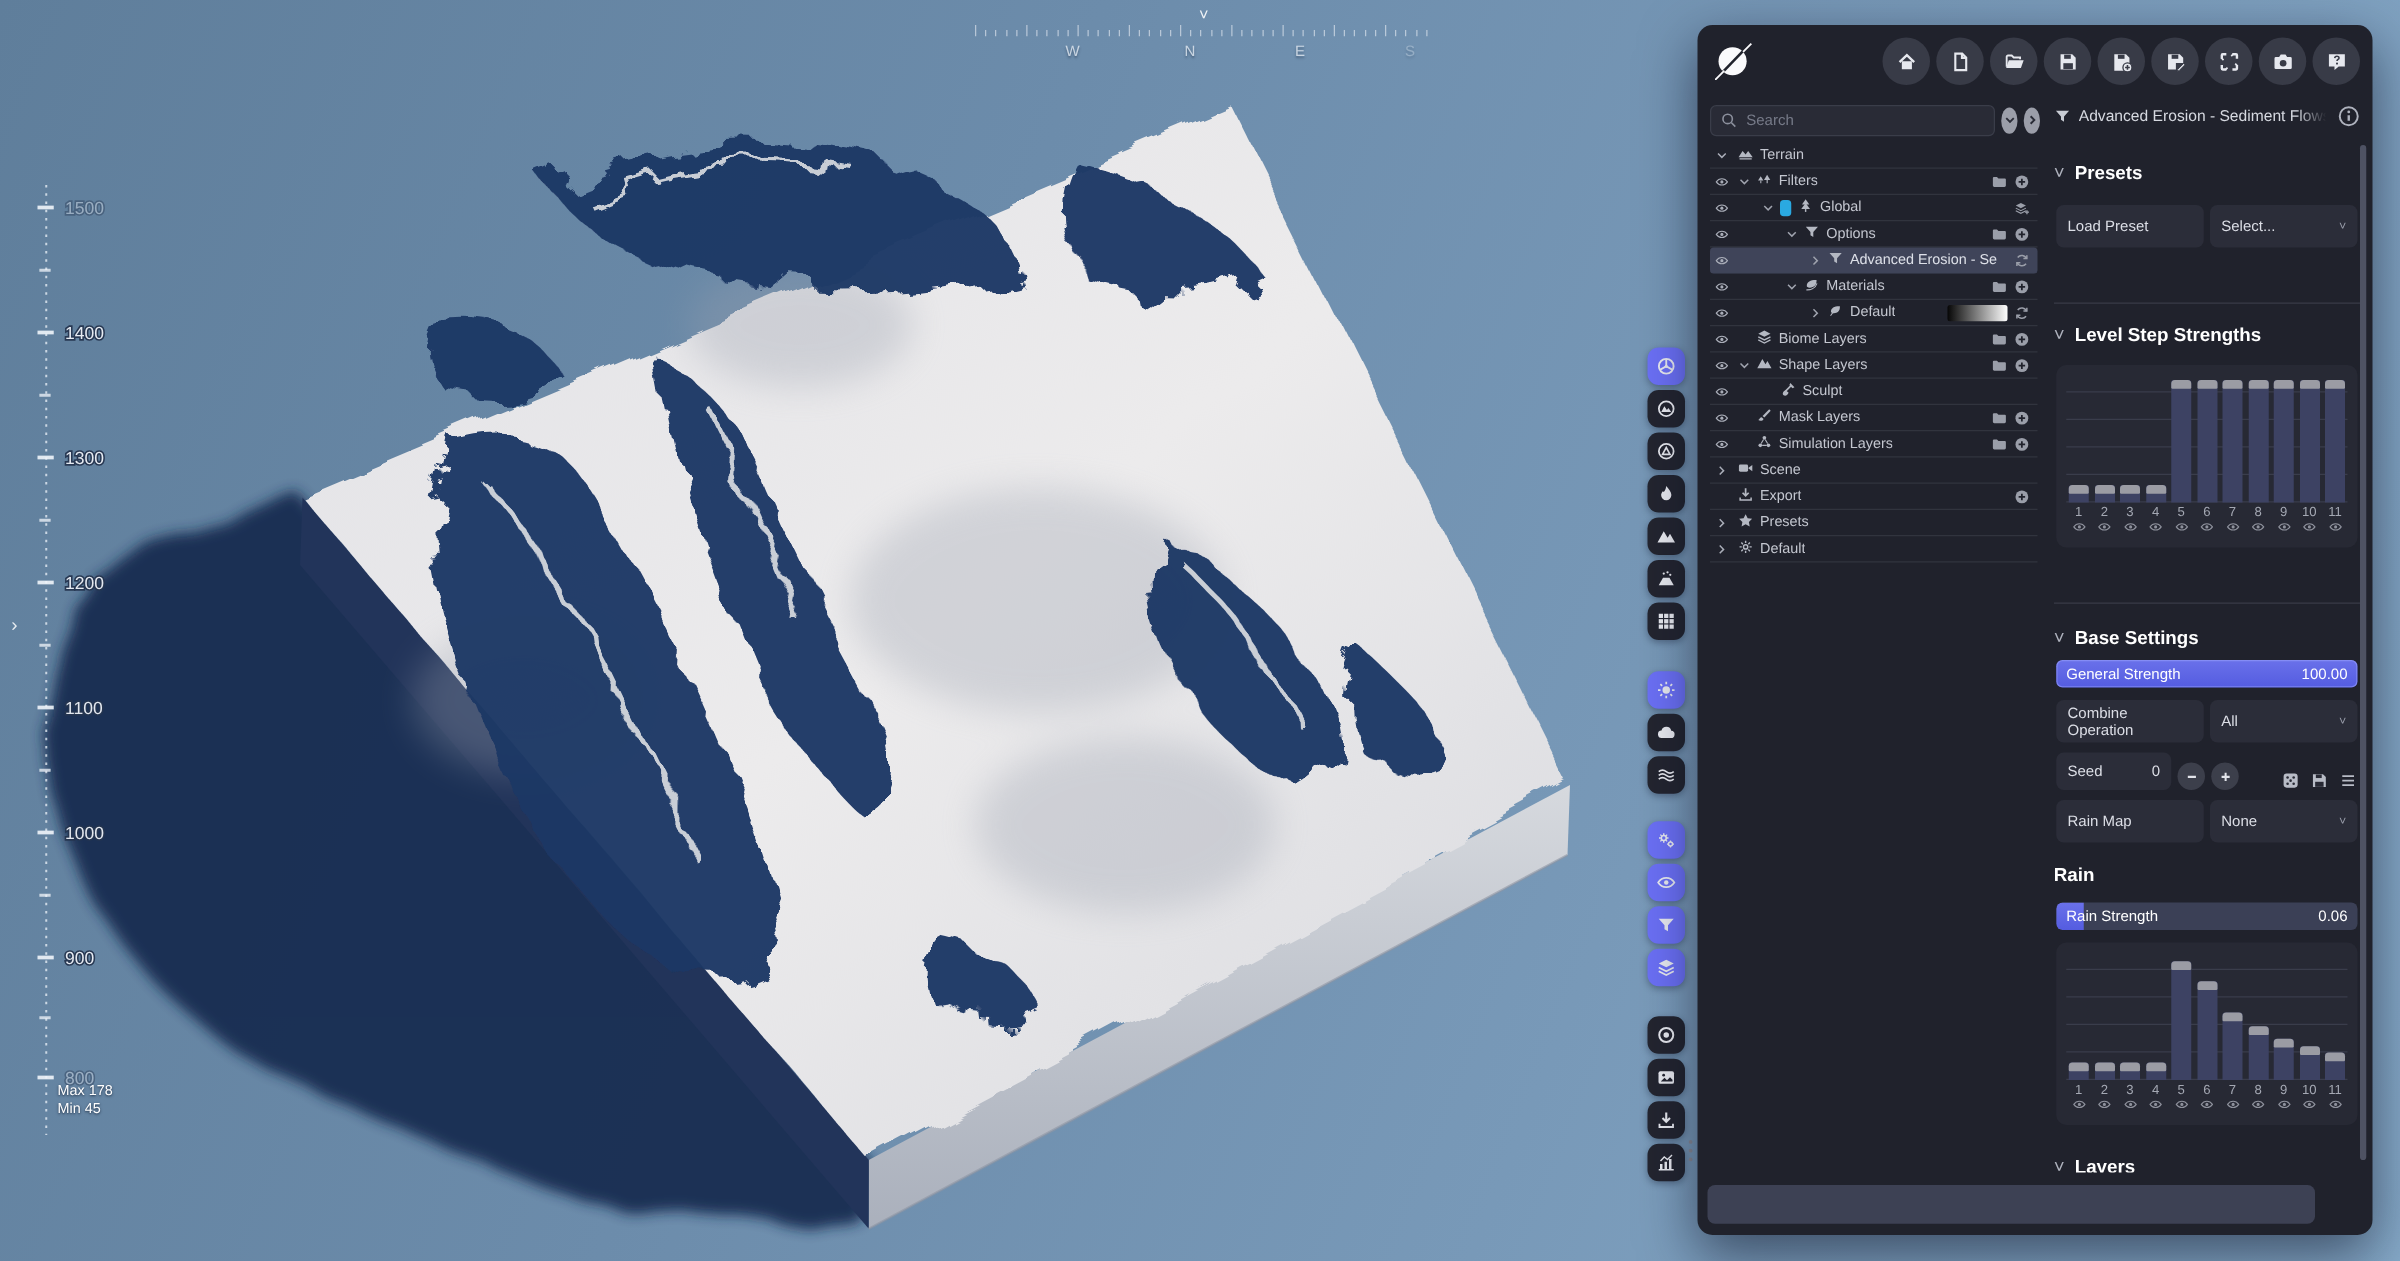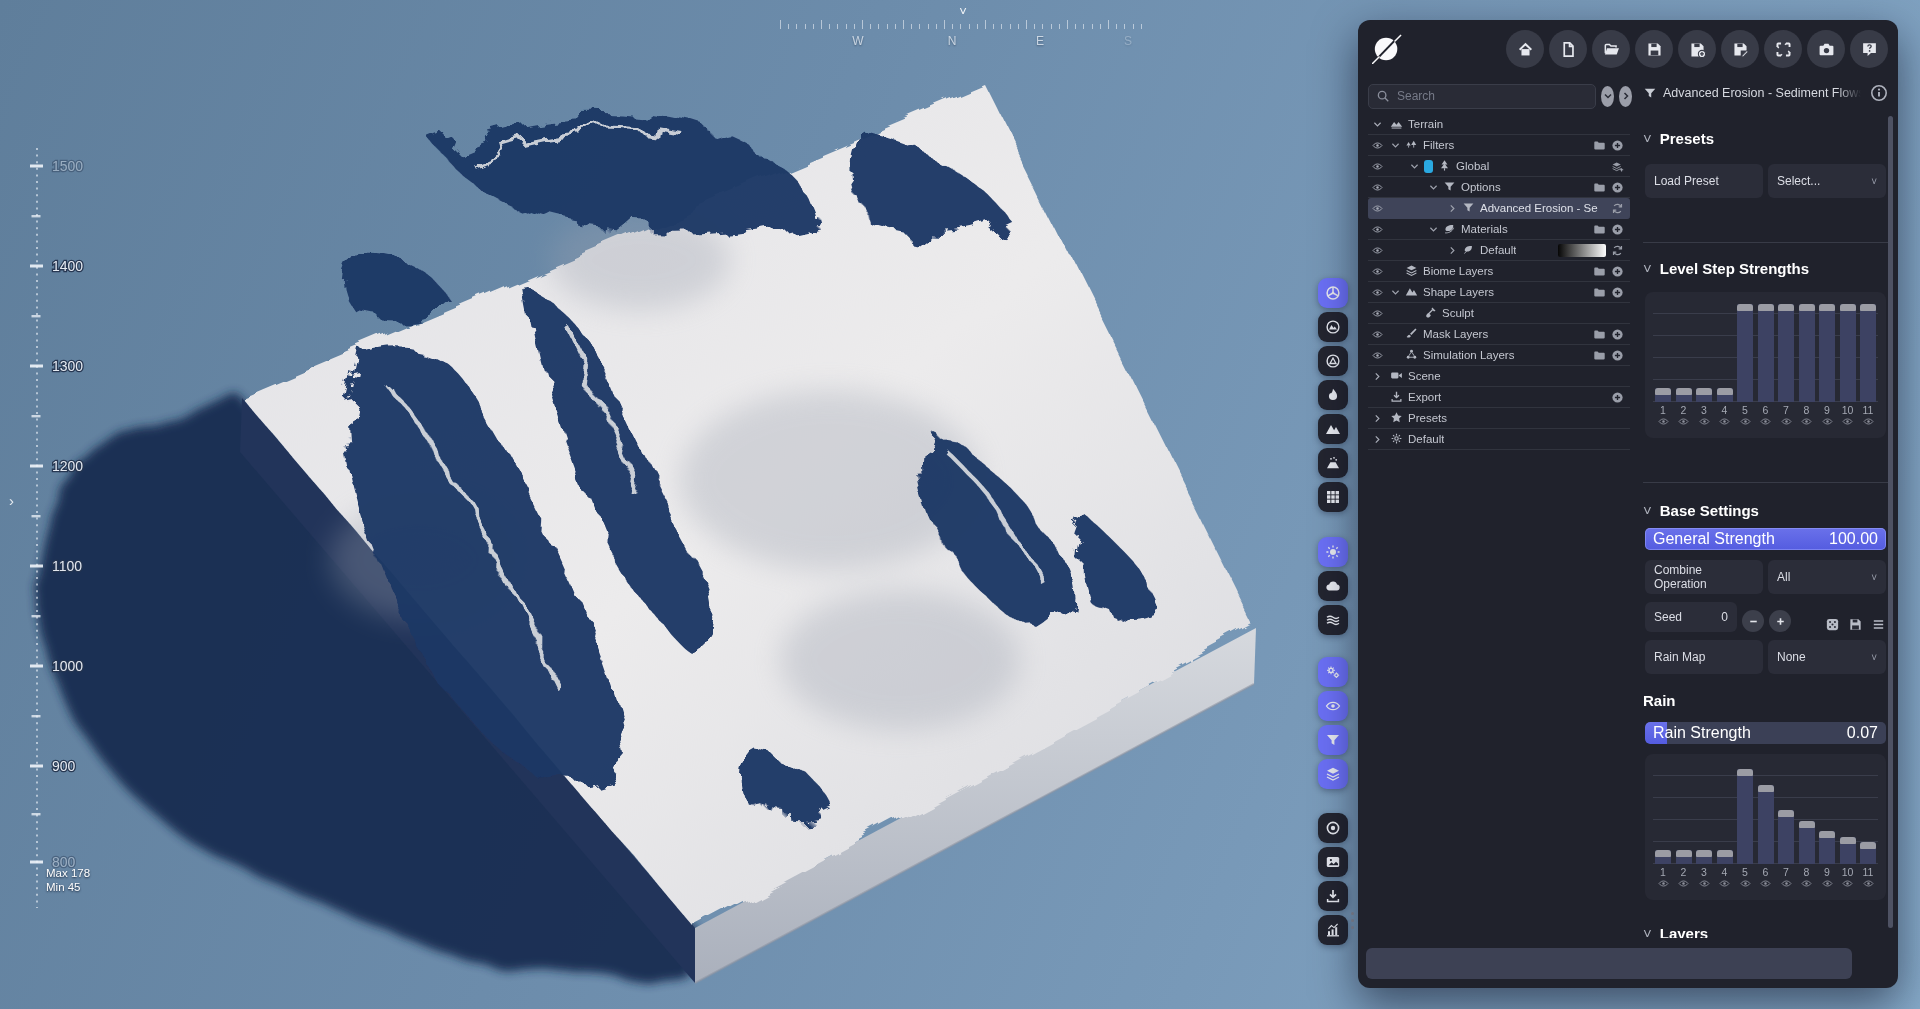--- a/index.html
+++ b/index.html
@@ -52,21 +52,21 @@
   #insp-title{position:absolute;left:0;top:4px;width:100%;height:22px;display:flex;align-items:center;gap:6px;color:#d6d9e0}
   #insp-title .ttl{font-size:12.5px;white-space:nowrap;overflow:hidden;max-width:198px;-webkit-mask-image:linear-gradient(90deg,#000 88%,transparent);mask-image:linear-gradient(90deg,#000 88%,transparent)}
   .sec-head{position:absolute;left:0;display:flex;align-items:center;gap:8px;color:#fff;font-weight:bold;font-size:15px}
   .sec-head .sh-chev{color:#aeb2bd;font-weight:normal}
   .divider{position:absolute;left:0;width:100%;height:1px;background:#383b47}
   .prop-row{position:absolute;left:2px;width:241px;display:flex;gap:5px}
   .cell{background:#2b2d39;border-radius:6px;display:flex;align-items:center;font-size:12px;color:#dcdee6;padding:0 9px}
   .cell.lab{flex:0 0 100px}
   .cell.val{flex:1;justify-content:space-between}
   .dd-chev{color:#9a9eab;font-size:10px}
-  .slider{position:absolute;left:2px;width:241px;height:22px;border-radius:5px;display:flex;align-items:center;justify-content:space-between;padding:0 8px;font-size:16px;color:#fff;box-sizing:border-box}
+  .slider{position:absolute;left:2px;width:241px;height:22px;border-radius:5px;display:flex;align-items:center;justify-content:space-between;padding:0 8px;font-size:12px;color:#fff;box-sizing:border-box}
   .slider.full{background:linear-gradient(180deg,#6a71ea,#545ce0);box-shadow:inset 0 0 0 1px rgba(160,168,255,.5)}
   .slider.track{background:#3b4056;position:absolute;overflow:hidden}
   .slider .fill{position:absolute;left:0;top:0;bottom:0;background:linear-gradient(180deg,#6a71ea,#545ce0);border-radius:5px 0 0 5px}
   .slider span{position:relative}
   .pchart{position:absolute;left:2px;width:241px;height:146px;background:#272934;border-radius:8px;padding:6px 8px 2px;box-sizing:border-box}
   .plot{position:relative;height:104px}
   .gline{position:absolute;left:0;right:0;height:1px;background:#3a3d4b}
   .bars{position:absolute;left:2px;right:2px;bottom:0;top:0;display:flex;justify-content:space-between;align-items:flex-end}
   .bar{width:16px;background:#3d4263;border-radius:2px 2px 0 0;position:relative}
   .bar .cap{position:absolute;left:0;right:0;top:0;height:7px;background:#9b9ca4;border-radius:3px 3px 1px 1px}
@@ -1158,21 +1158,21 @@
         <span class="dd-chev">˅</span>
       </div>
     </div>
 
     <div class="sec-head" style="top:614px">
       <span>Rain</span>
     </div>
     <div class="slider track" style="top:644px">
       <div class="fill" id="rain-fill" style="width: 9%;"></div>
       <span>Rain Strength</span>
-      <span>0.07</span>
+      <span>0.06</span>
     </div>
     <div class="pchart" style="top:676px" id="chart-rain">
         <div class="plot">
           <div class="gline" style="bottom:0px"></div>
           <div class="gline" style="bottom:22px"></div>
           <div class="gline" style="bottom:44px"></div>
           <div class="gline" style="bottom:66px"></div>
           <div class="gline" style="bottom:88px"></div>
           <div class="bars">
             <div class="bar" style="height:14px">

